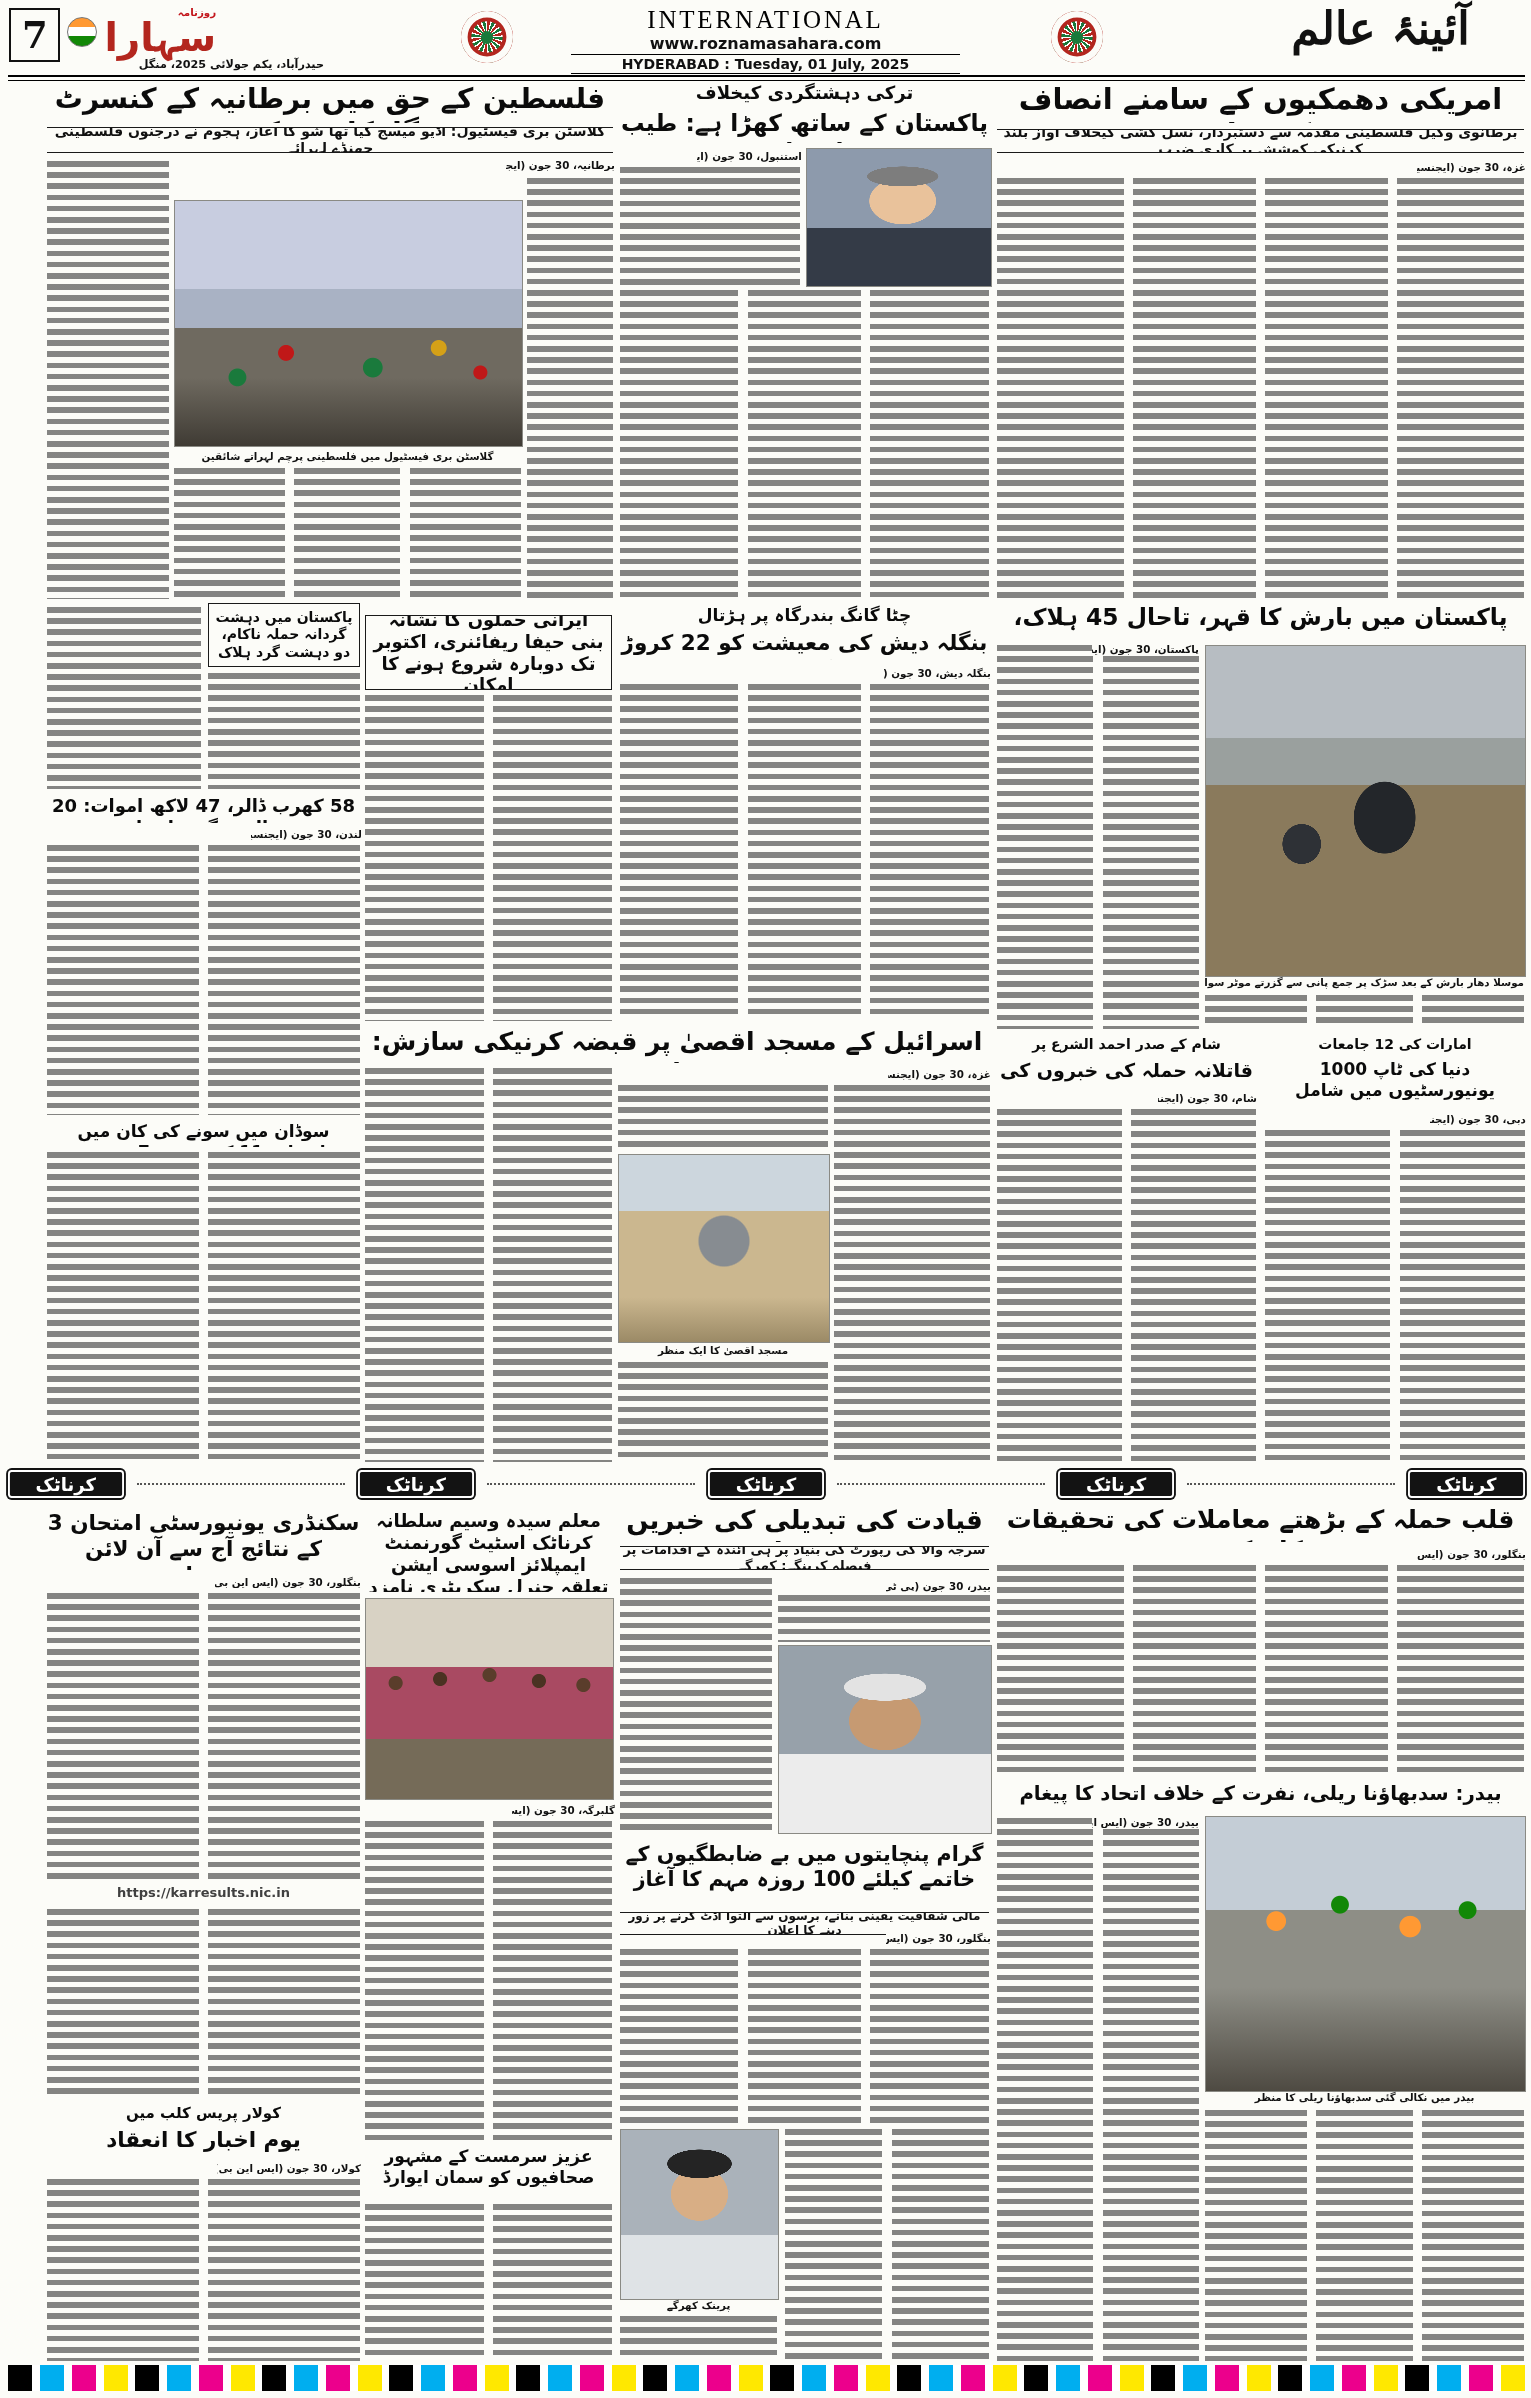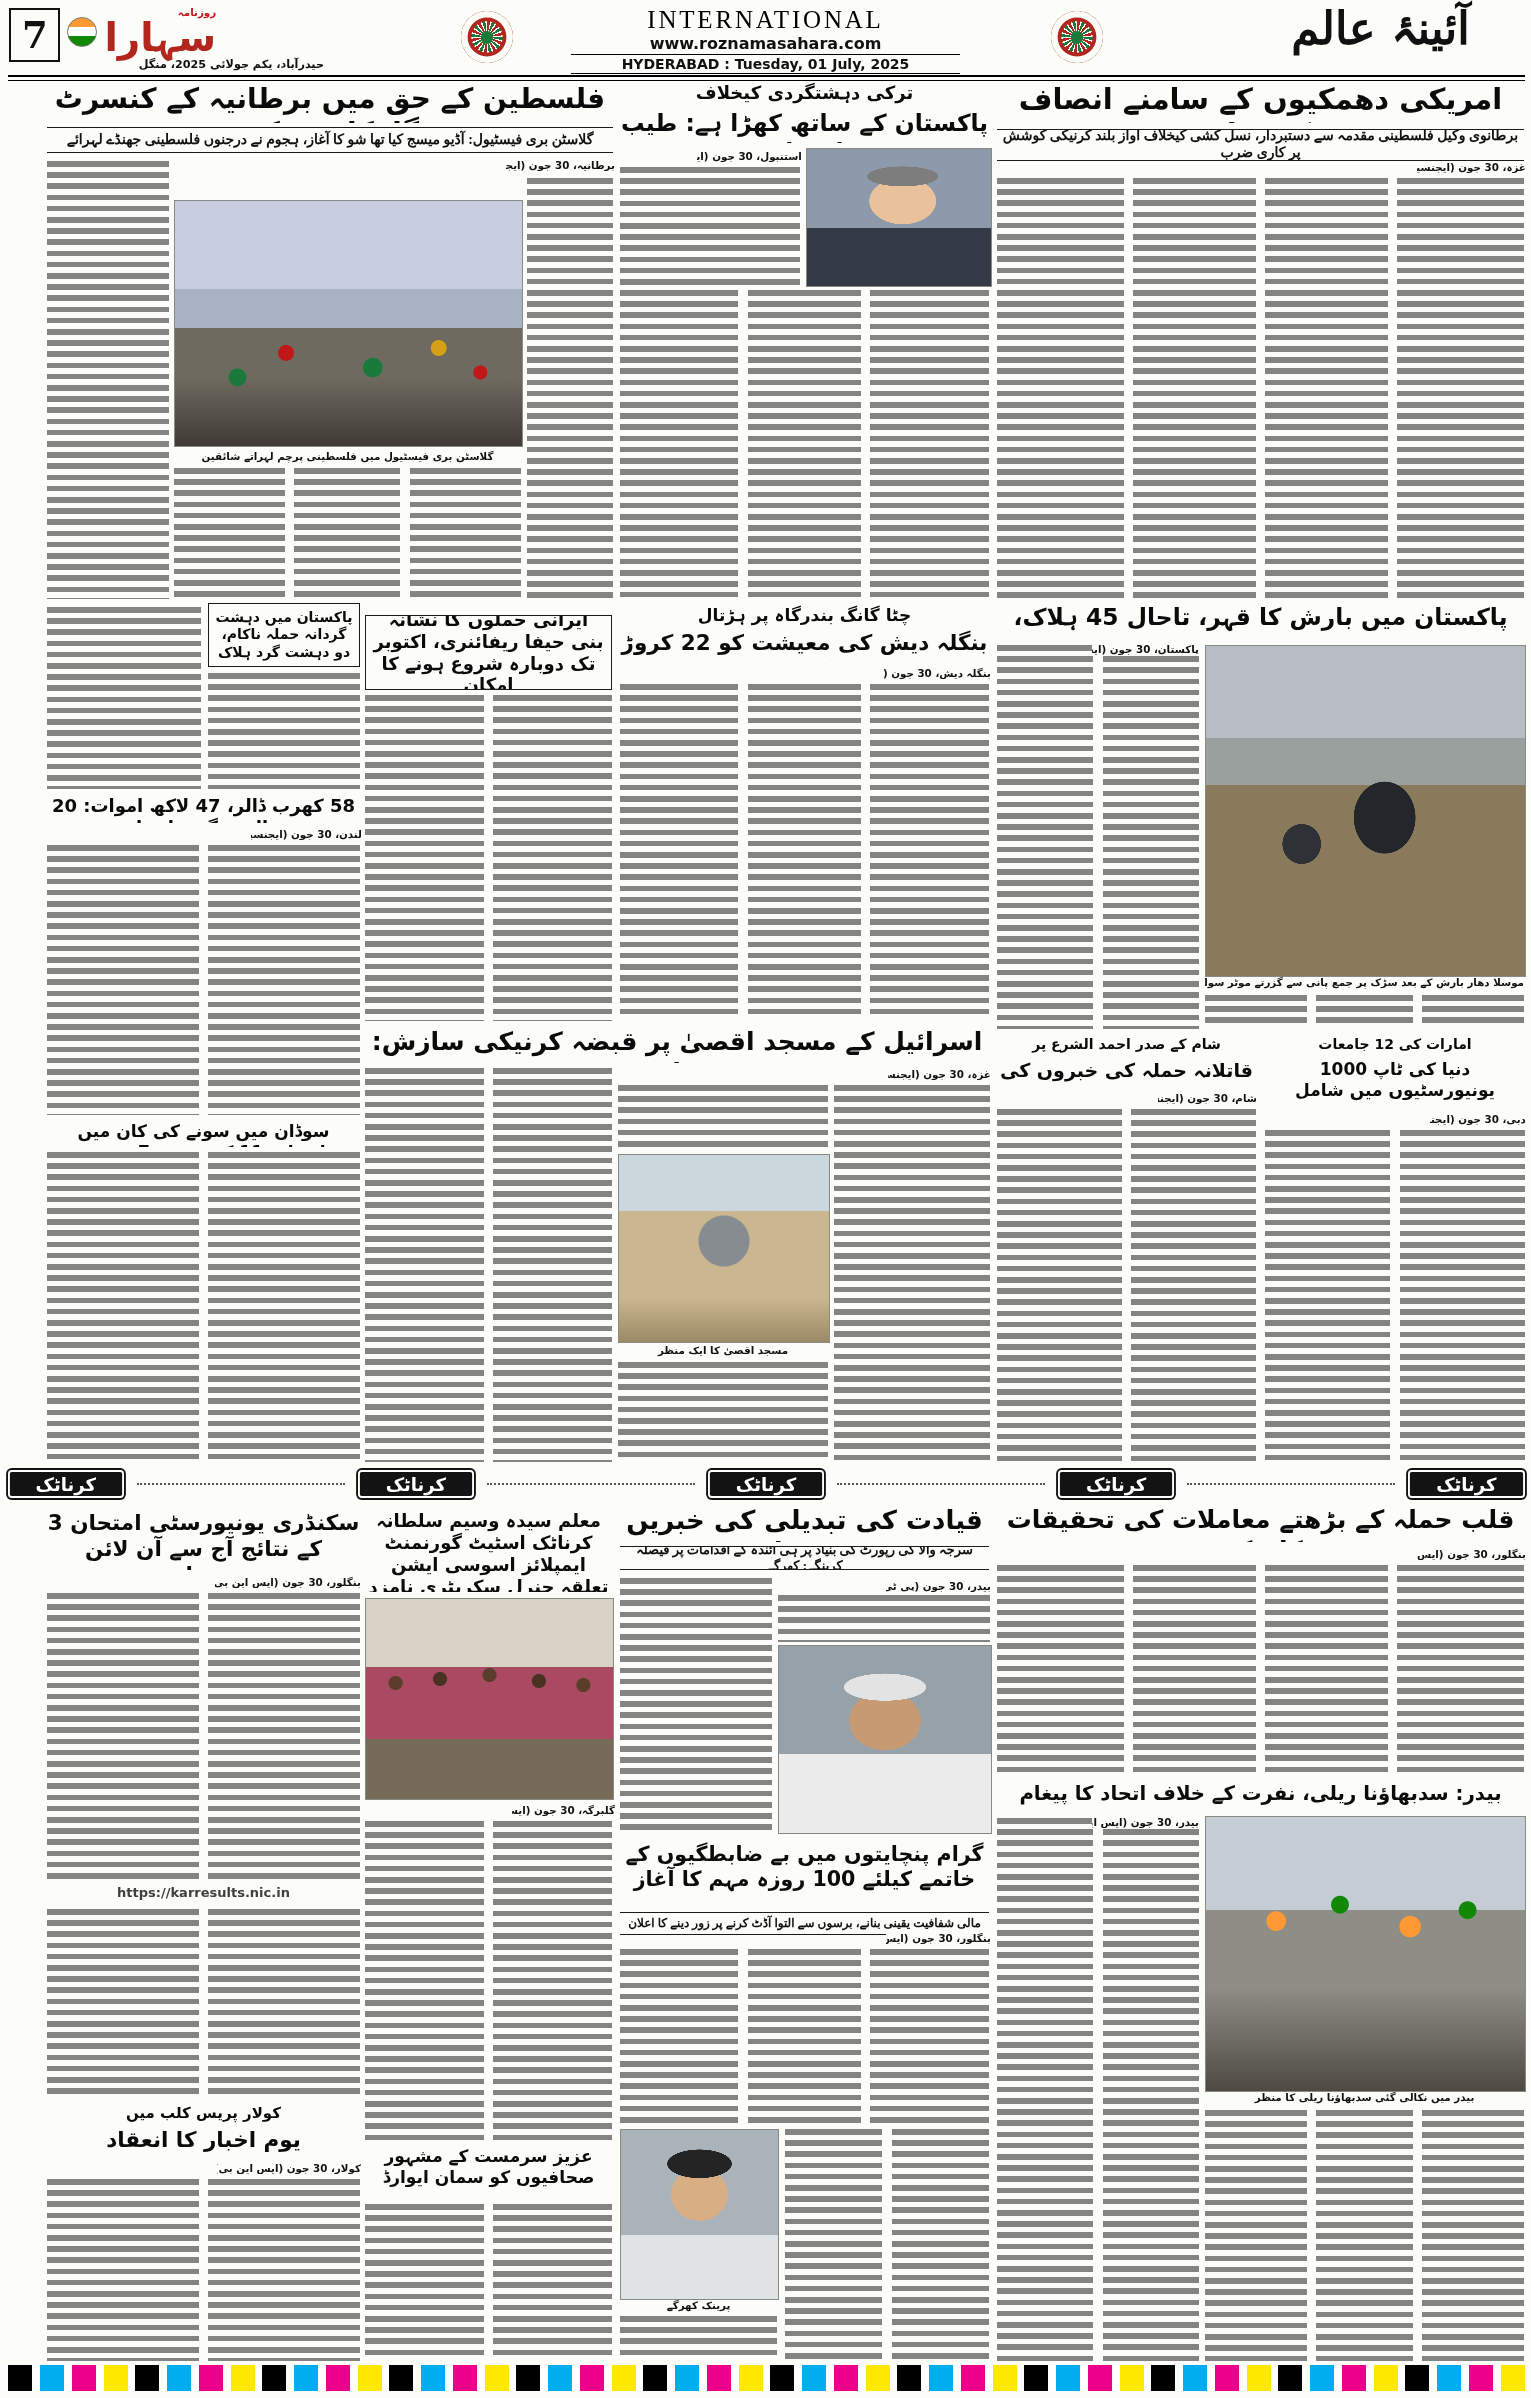--- a/index.html
+++ b/index.html
@@ -3,21 +3,21 @@
 <meta charset="utf-8">
 <style>
   html,body{margin:0;padding:0;background:#e8e8e4;}
   .pg{position:relative;width:1532px;height:2399px;background:#fcfcf8;margin:0 auto;
       font-family:"DejaVu Sans", sans-serif;color:#111;overflow:hidden;}
   .e{position:absolute;box-sizing:border-box;}
   .rtl{direction:rtl;unicode-bidi:plaintext;}
   .hl{font-weight:bold;color:#0b0b0b;text-align:center;direction:rtl;line-height:1.22;overflow:hidden;}
   .kick{font-weight:bold;color:#0b0b0b;text-align:center;direction:rtl;overflow:hidden;}
   .sub{font-weight:bold;text-align:center;direction:rtl;border-top:1.9px solid #1a1a1a;border-bottom:1.9px solid #1a1a1a;
-       display:flex;align-items:center;justify-content:center;overflow:hidden;line-height:1.2;font-family:Liberation Serif, serif;}
+       display:flex;align-items:center;justify-content:center;overflow:hidden;line-height:1.2;}
   .boxed{border:1.9px solid #1a1a1a;padding:2.8px 3.7px;display:flex;align-items:center;justify-content:center;}
   .dl{position:absolute;font-size:10.3px;font-weight:bold;direction:rtl;text-align:right;color:#111;
       background:#fcfcf8;padding:0 1.9px;z-index:3;white-space:nowrap;overflow:hidden;}
   .tx{position:absolute;opacity:.58;background-image:repeating-linear-gradient(to bottom,#2e2e2e 0 5.6px,transparent 5.6px 11.2px);}
   .tx.c2{background-image:
      linear-gradient(to right,transparent 0 calc(50% - 4.7px),#fcfcf8 calc(50% - 4.7px) calc(50% + 4.7px),transparent calc(50% + 4.7px) 100%),
      repeating-linear-gradient(to bottom,#2e2e2e 0 5.6px,transparent 5.6px 11.2px);}
   .tx.c3{background-image:
      linear-gradient(to right,transparent 0 calc(33.3% - 4.7px),#fcfcf8 calc(33.3% - 4.7px) calc(33.3% + 4.7px),
        transparent calc(33.3% + 4.7px) calc(66.6% - 4.7px),#fcfcf8 calc(66.6% - 4.7px) calc(66.6% + 4.7px),transparent calc(66.6% + 4.7px) 100%),
@@ -138,21 +138,21 @@
   <div class="tx" style="left:47px;top:607px;width:154px;height:182px;"></div>
 
   <div class="e kick" style="left:620px;top:82px;width:369px;height:24px;font-size:18px;">ترکی دہشتگردی کیخلاف</div>
   <div class="e hl" style="left:620px;top:109px;width:369px;height:34px;font-size:23.4px;">پاکستان کے ساتھ کھڑا ہے: طیب اردغان</div>
   <div class="dl" style="left:697px;top:150px;width:103px;">استنبول، 30 جون (ایجنسیز)</div>
   <div class="tx" style="left:620px;top:167px;width:180px;height:118px;"></div>
   <div class="photo ph-erdogan" style="left:806px;top:148px;width:184px;height:137px;"></div>
   <div class="tx c3" style="left:620px;top:290px;width:369px;height:307px;"></div>
 
   <div class="e hl" style="left:997px;top:82px;width:527px;height:41px;font-size:29px;">امریکی دھمکیوں کے سامنے انصاف کی ہار</div>
-  <div class="e sub" style="left:997px;top:129px;width:527px;height:32px;font-size:14px;">برطانوی وکیل فلسطینی مقدمہ سے دستبردار، نسل کشی کیخلاف آواز بلند کرنیکی کوشش پر کاری ضرب</div>
+  <div class="e sub" style="left:997px;top:129px;width:527px;height:24px;font-size:14px;">برطانوی وکیل فلسطینی مقدمہ سے دستبردار، نسل کشی کیخلاف آواز بلند کرنیکی کوشش پر کاری ضرب</div>
   <div class="dl" style="left:1417px;top:161px;width:107px;">غزہ، 30 جون (ایجنسیز)</div>
   <div class="tx c4" style="left:997px;top:178px;width:527px;height:420px;"></div>
 
   <div class="e hl boxed" style="left:208px;top:603px;width:152px;height:64px;font-size:14px;">پاکستان میں دہشت گردانہ حملہ ناکام، دو دہشت گرد ہلاک</div>
   <div class="tx" style="left:208px;top:673px;width:152px;height:116px;"></div>
 
   <div class="e hl" style="left:47px;top:795px;width:313px;height:28px;font-size:18px;">58 کھرب ڈالر، 47 لاکھ اموات: 20 سالہ جنگی داستان</div>
   <div class="dl" style="left:251px;top:828px;width:109px;">لندن، 30 جون (ایجنسیز)</div>
   <div class="tx c2" style="left:47px;top:845px;width:313px;height:270px;"></div>
 

